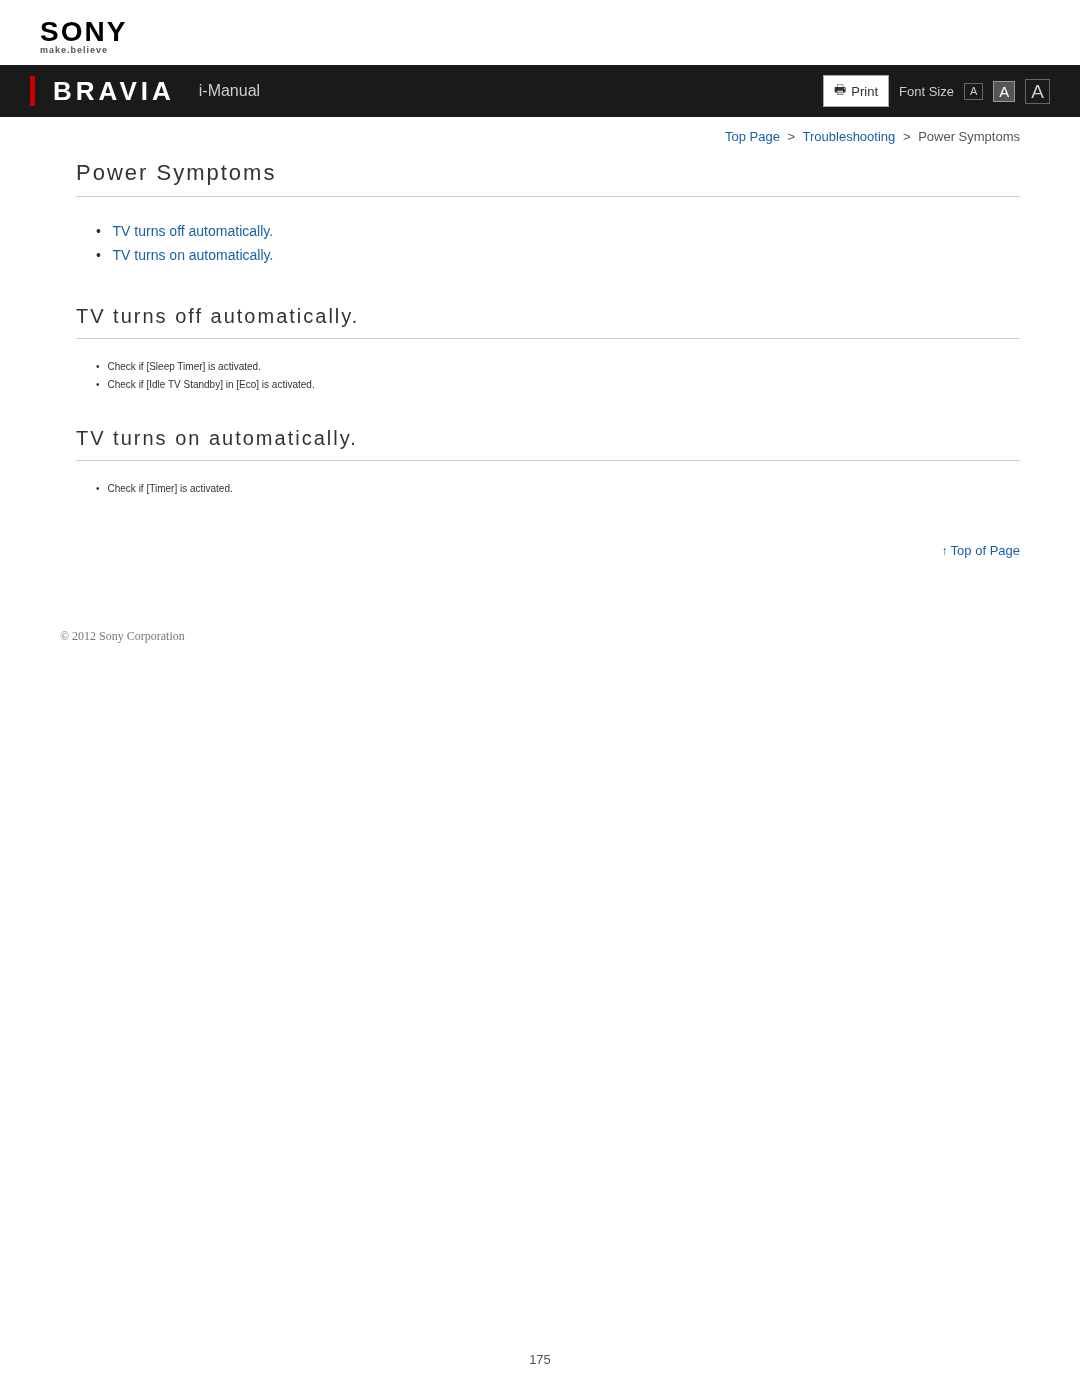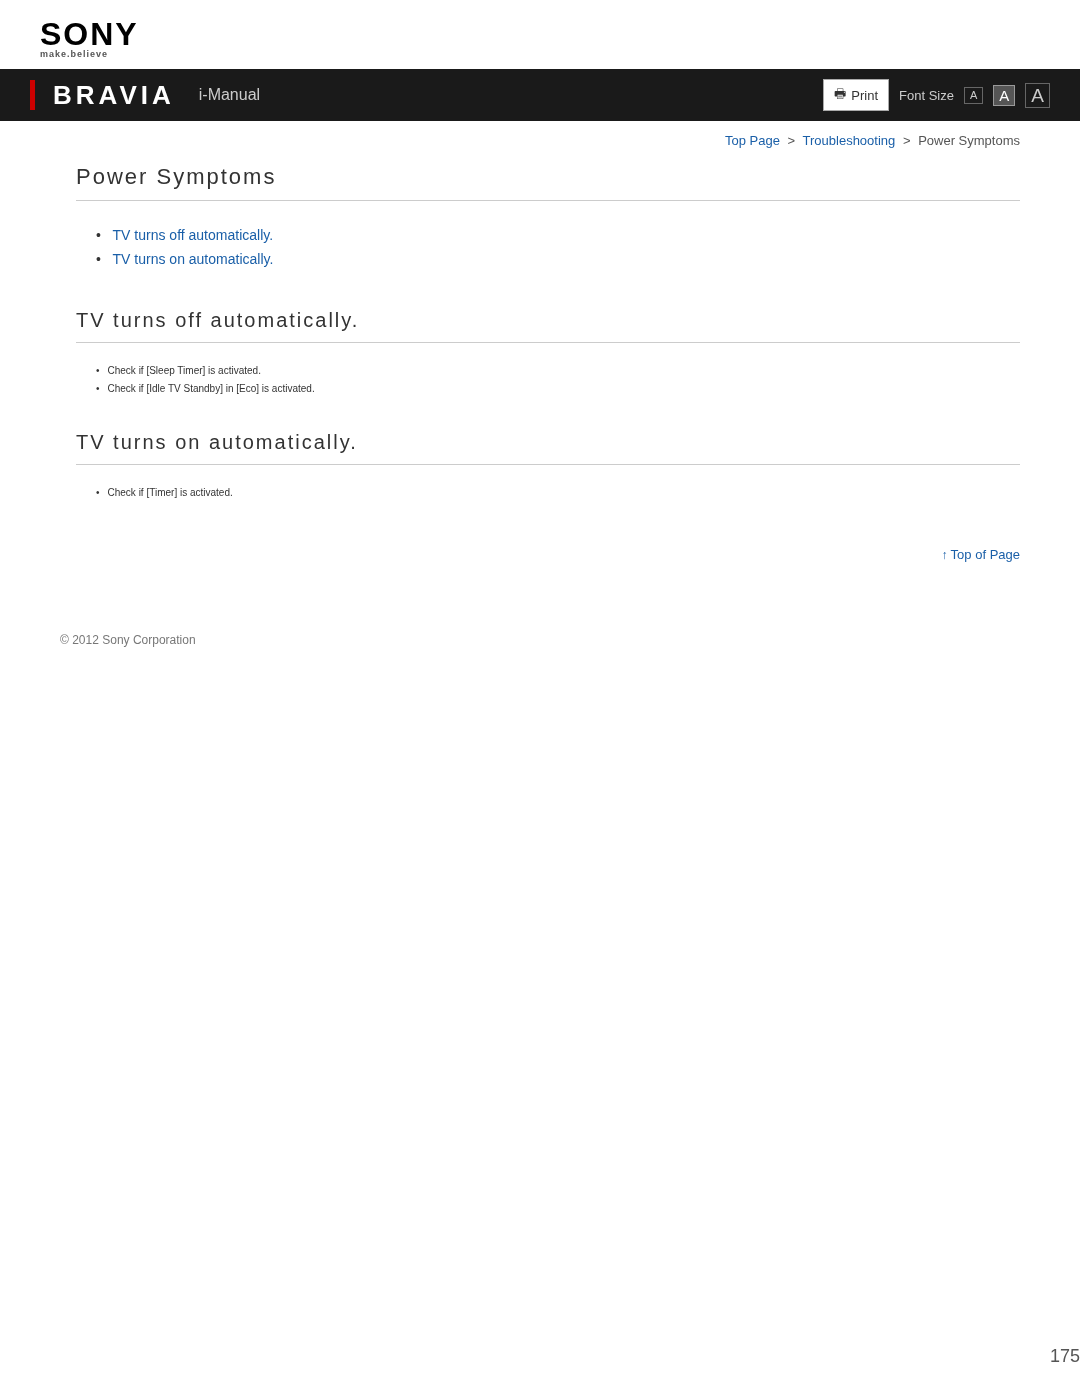--- a/index.html
+++ b/index.html
@@ -15,21 +15,21 @@
     
     .logo-area {
       padding: 18px 40px 10px 40px;
     }
     .sony-logo {
       display: flex;
       flex-direction: column;
       line-height: 1;
     }
     .sony-wordmark {
-      font-size: 32px;
+      font-size: 28px;
       font-weight: 900;
       letter-spacing: 2px;
       color: #000000;
       font-family: Arial Black, Arial, sans-serif;
     }
     .sony-tagline {
       font-size: 9px;
       color: #555555;
       letter-spacing: 1px;
       font-weight: bold;
@@ -188,26 +188,27 @@
     .up-arrow {
       font-size: 12px;
       margin-right: 3px;
     }
 
     
     .footer {
       padding: 10px 60px;
       font-size: 12px;
       color: #777777;
+      font-family: Liberation Serif, serif;
     }
 
     
     .page-number {
-      text-align: right;
-      font-size: 18px;
+      text-align: center;
+      font-size: 13px;
       color: #555555;
       position: absolute;
       bottom: 30px;
       left: 0;
       right: 0;
     }
 
     
     .bravia-logo-section {
       display: flex;

